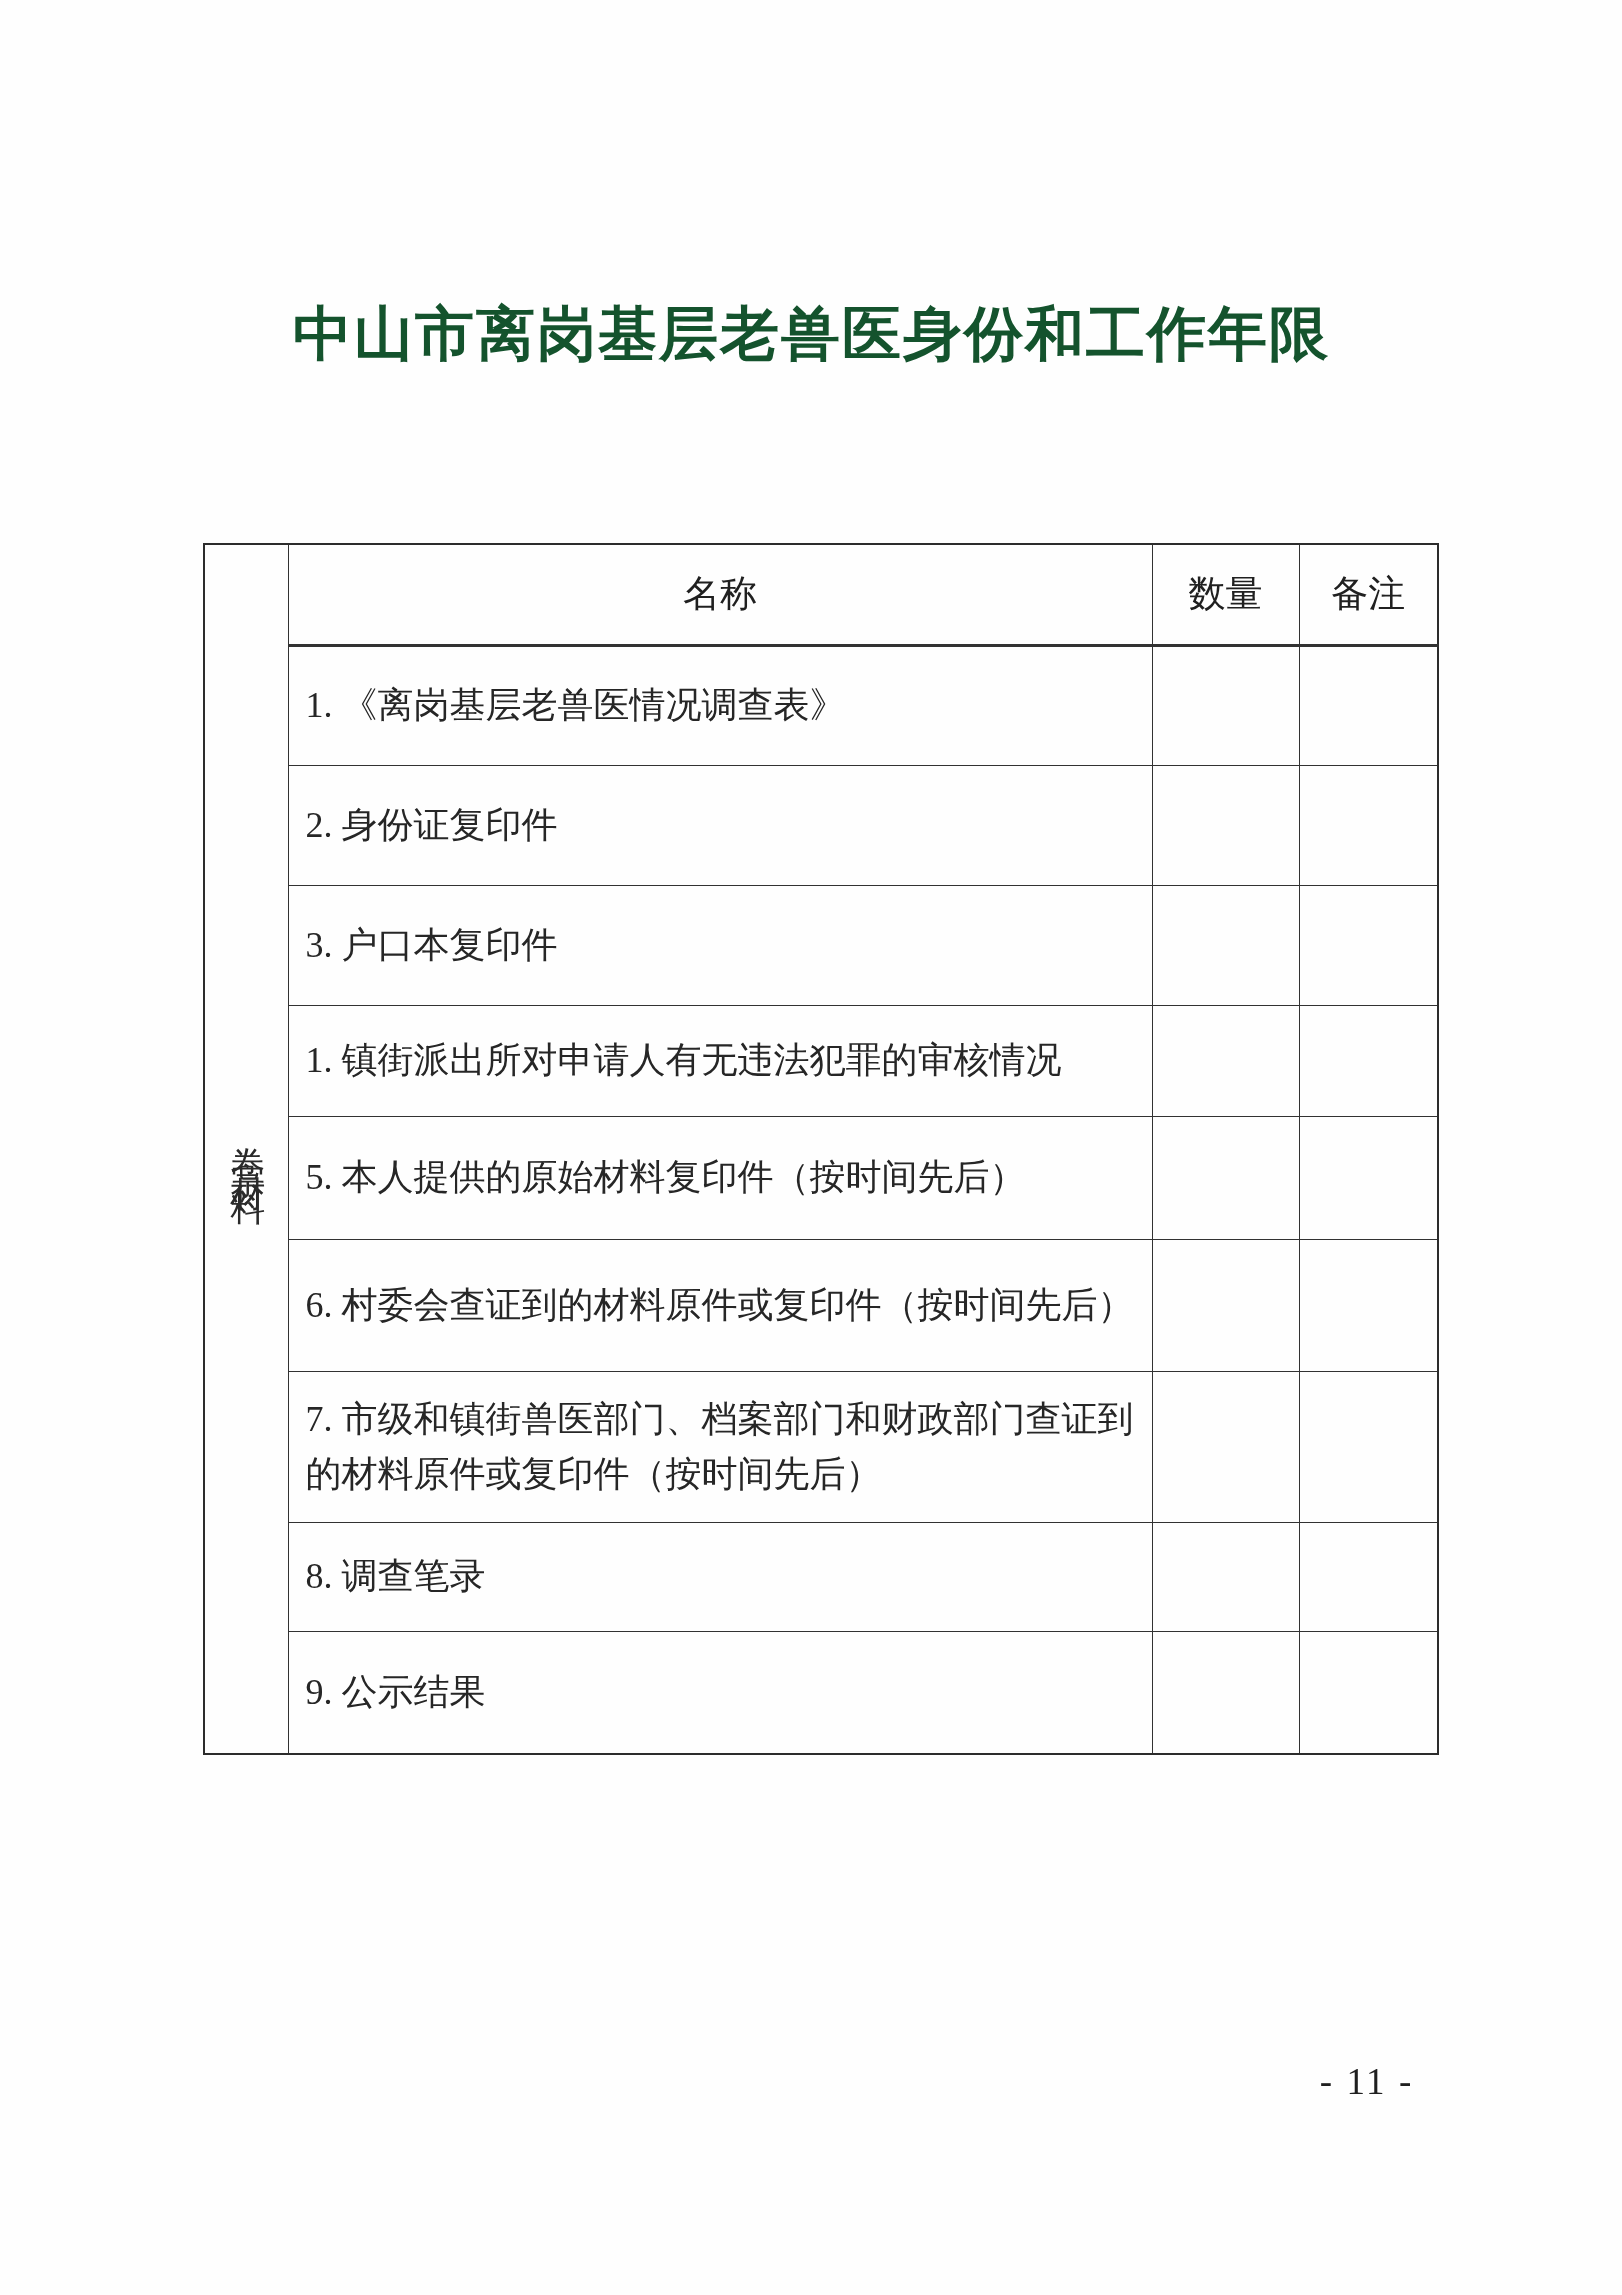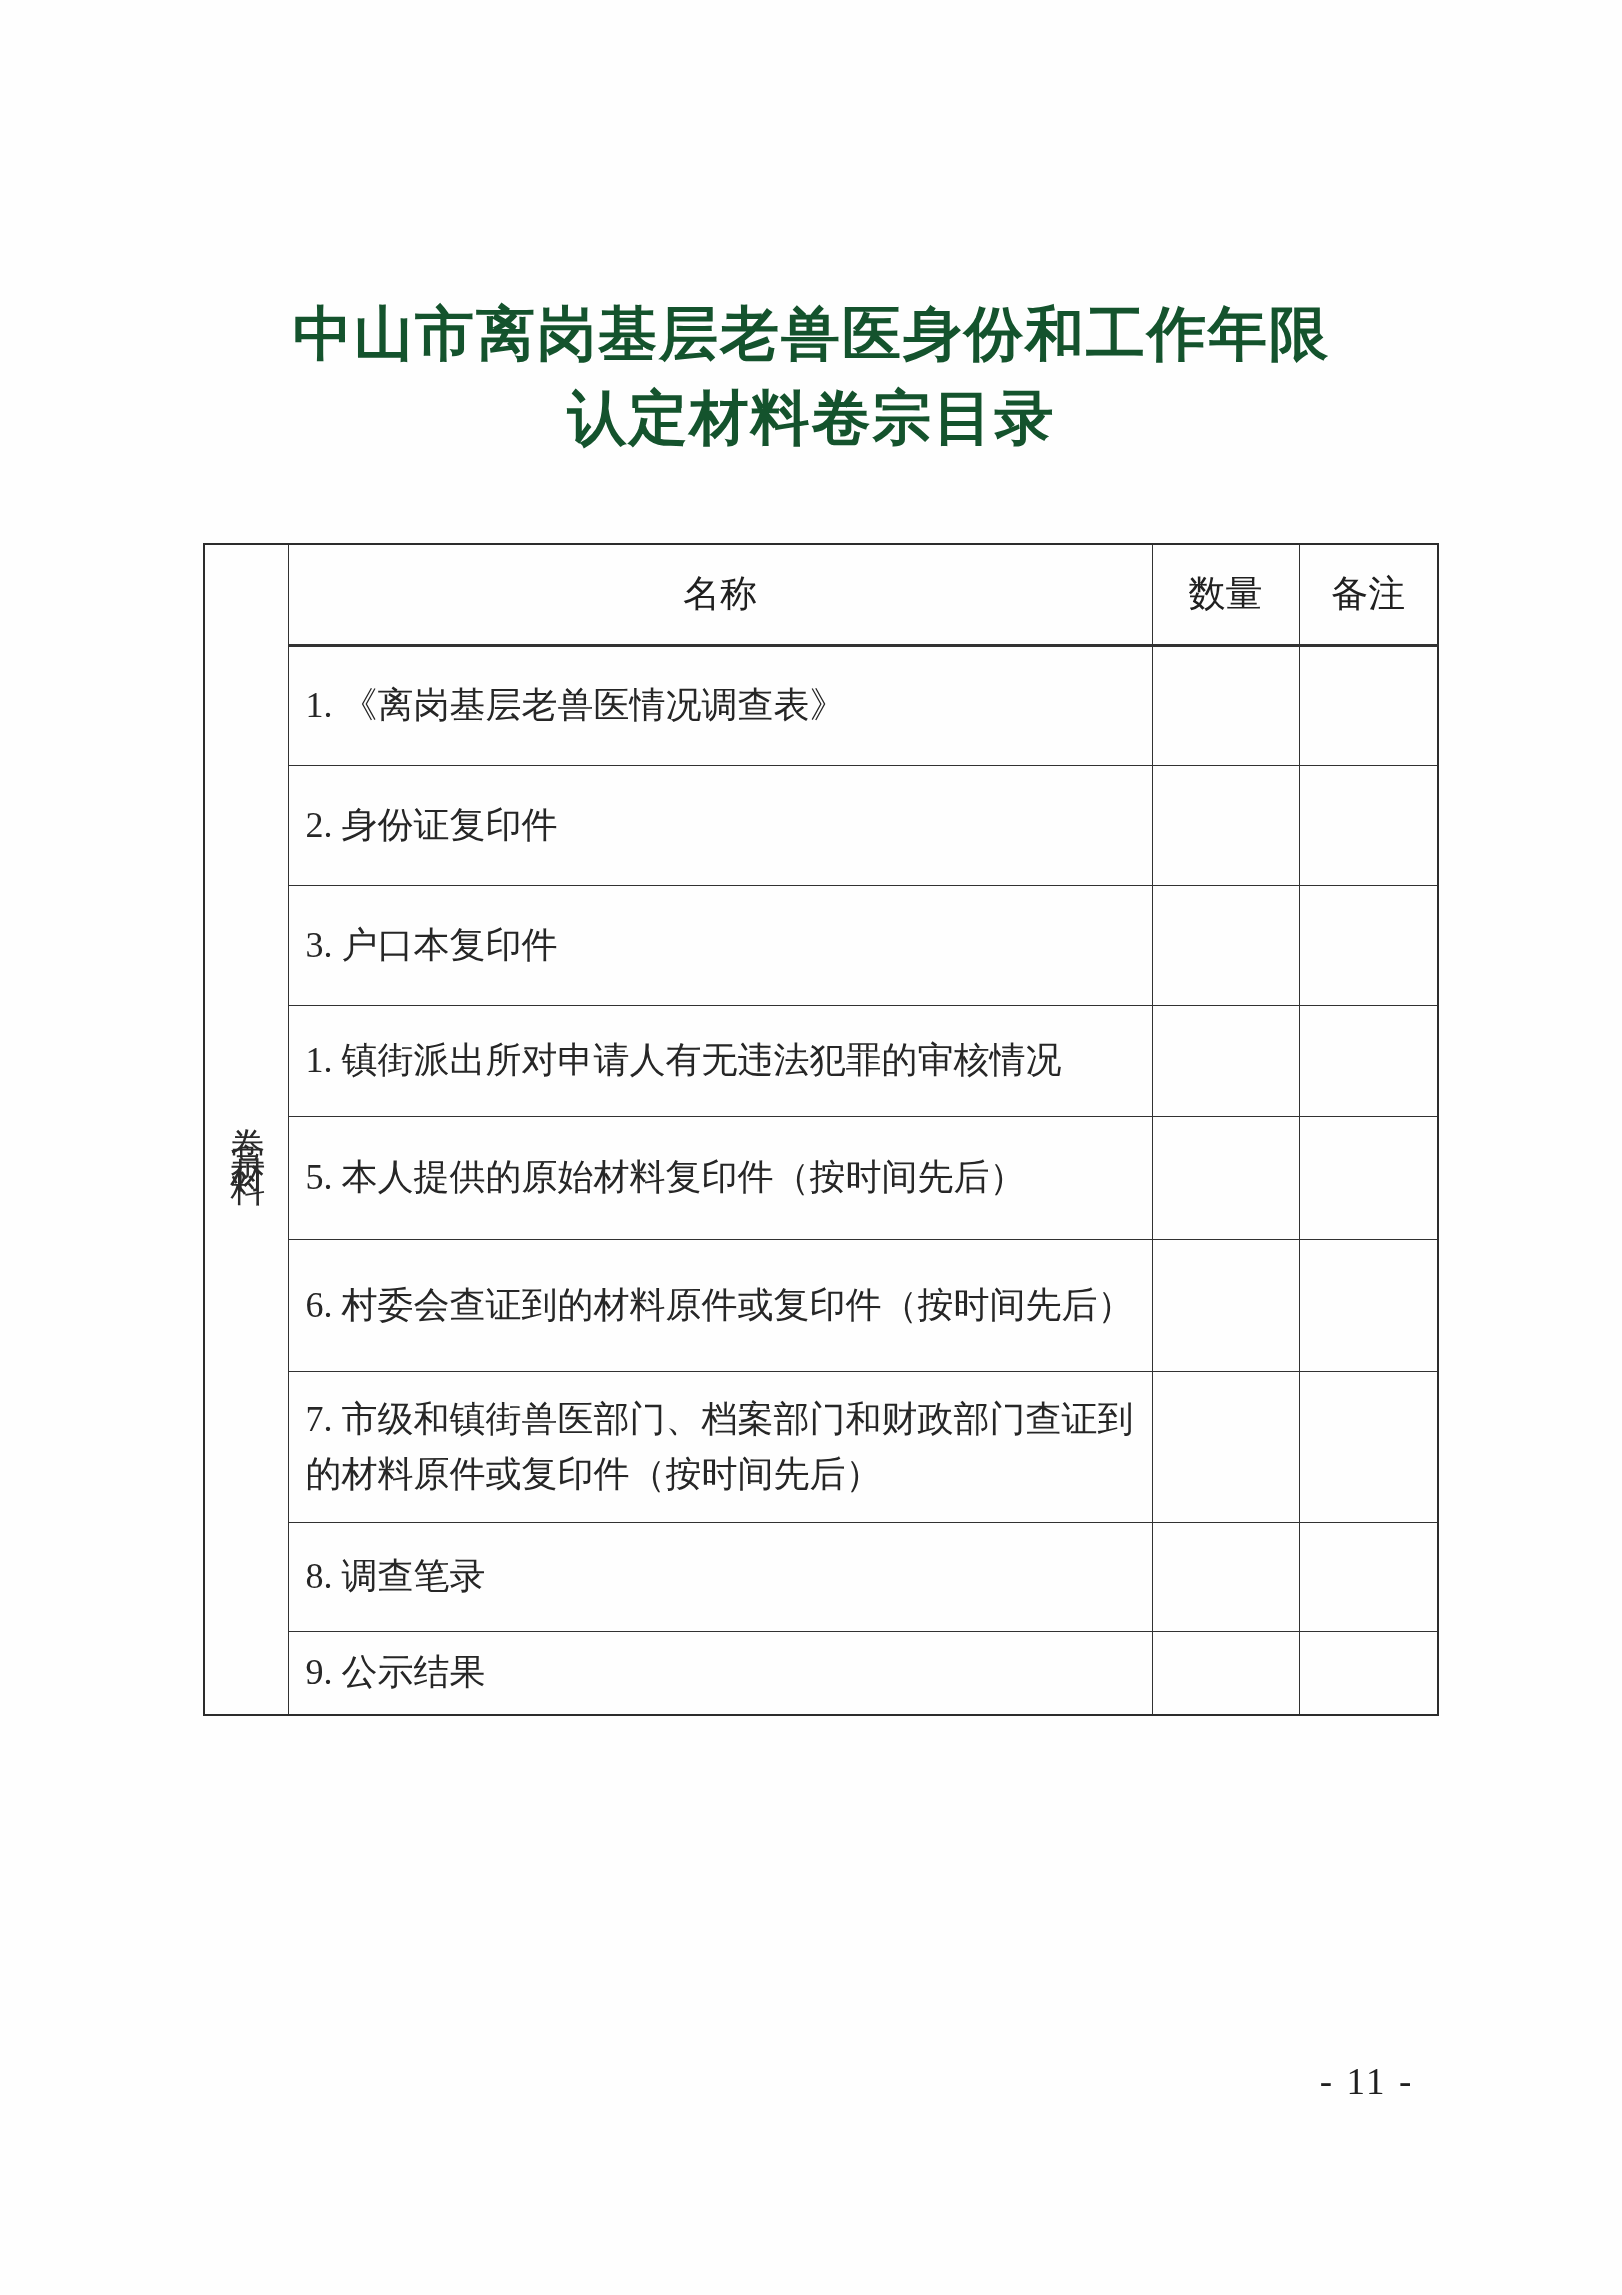--- a/index.html
+++ b/index.html
@@ -59,21 +59,21 @@
     border-bottom-width: 3.3px;
   }
   tbody tr:nth-child(2) { height: 120px; }
   tbody tr:nth-child(3) { height: 120px; }
   tbody tr:nth-child(4) { height: 120px; padding-left: 21px; }
   tbody tr:nth-child(5) { height: 111px; }
   tbody tr:nth-child(6) { height: 123px; }
   tbody tr:nth-child(7) { height: 132px; }
   tbody tr:nth-child(8) { height: 151px; }
   tbody tr:nth-child(9) { height: 109px; }
-  tbody tr:nth-child(10) { height: 84px; }
+  tbody tr:nth-child(10) { height: 123px; }
   td.name-cell {
     text-align: left;
     padding: 0 9.2px 0 17px;
     font-size: 36px;
     line-height: 55px;
     color: #262626;
     margin-top: 44px;
   }
   td.side-cell {
     text-align: center;
@@ -98,21 +98,20 @@
     color: #1f1f1f;
   }
 </style>
 </head>
 <body>
 
 <div class="page">
 
   <div class="doc-title">
     <div>中山市离岗基层老兽医身份和工作年限</div>
-    <div>认定材料卷宗目录</div>
   </div>
 
   <table class="catalog">
     <colgroup>
       <col style="width:84px">
       <col style="width:864px">
       <col style="width:147px">
       <col style="width:139px">
     </colgroup>
     <tbody>

